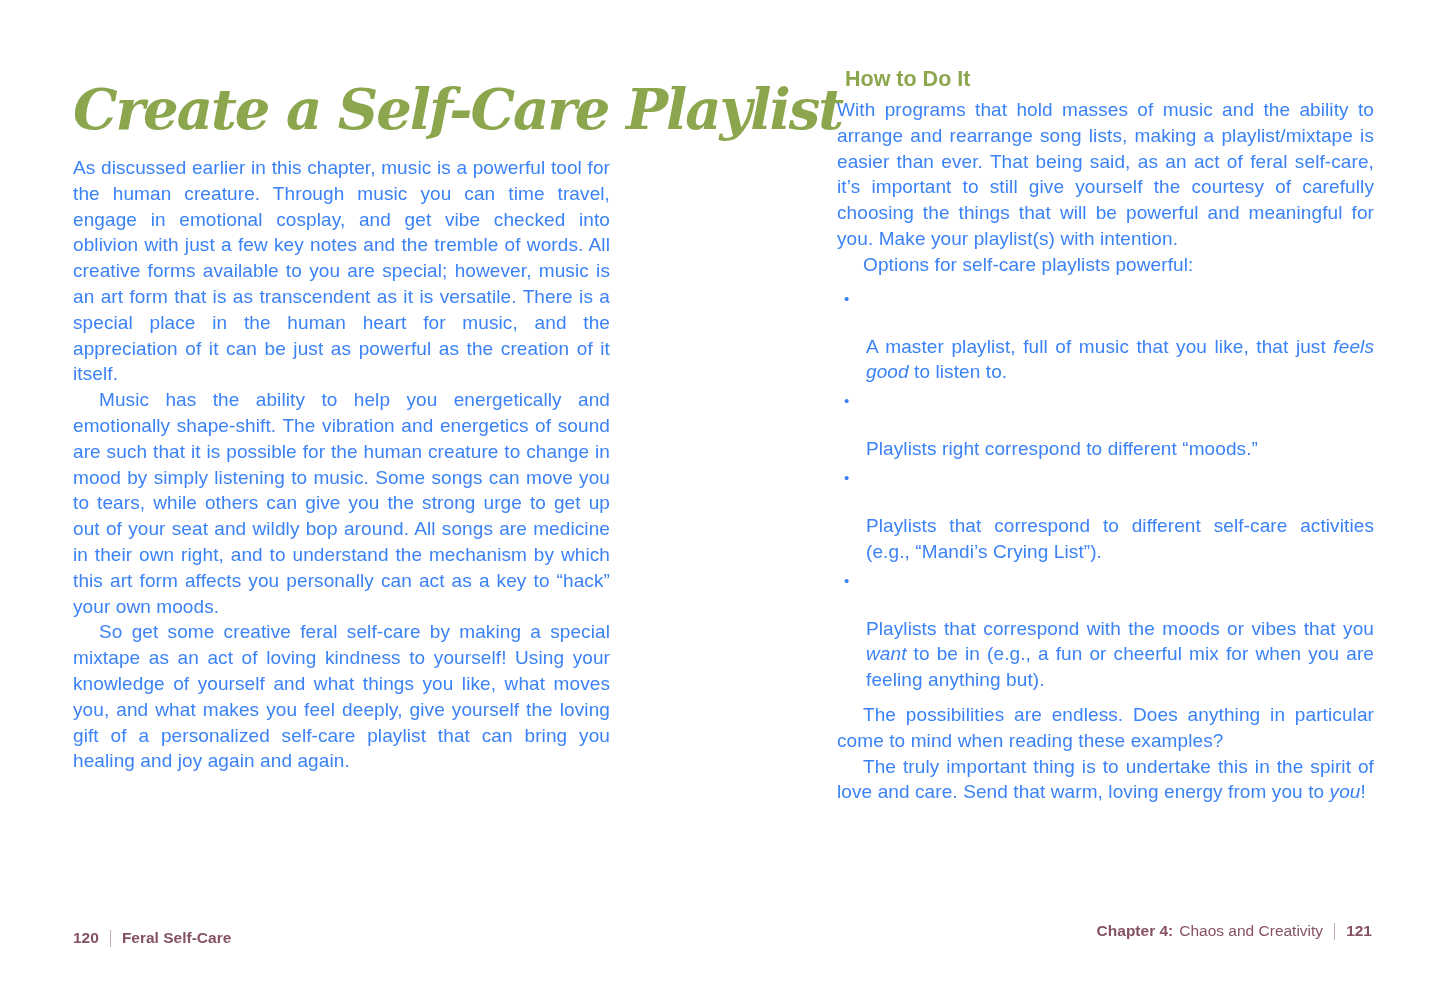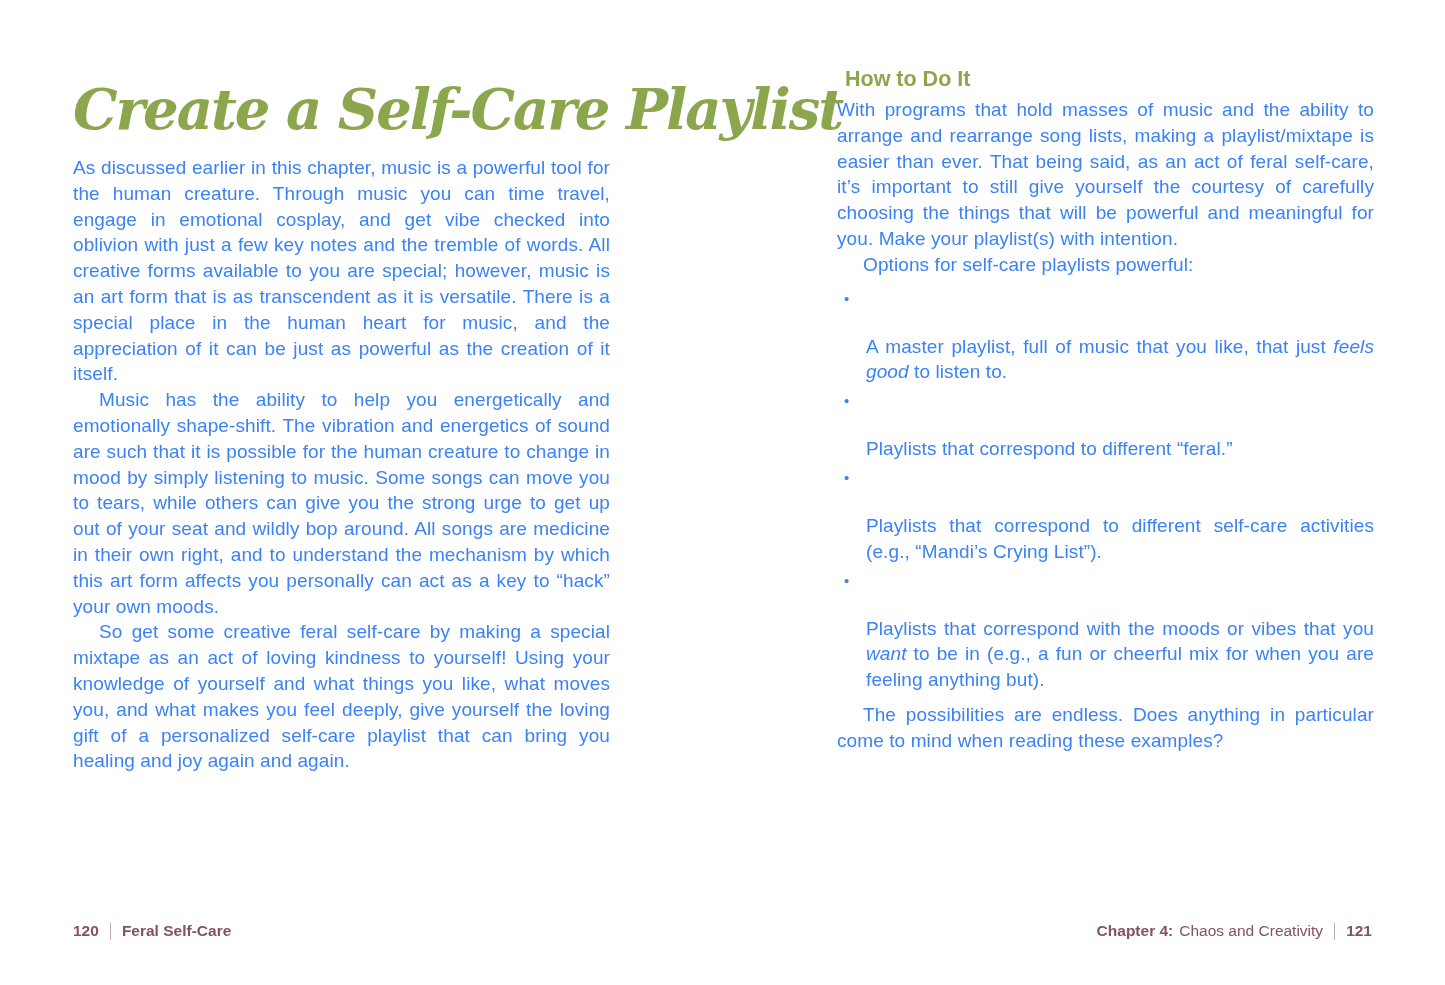--- a/index.html
+++ b/index.html
@@ -73,21 +73,21 @@
 
   .footer {
     position: absolute;
     top: 921px;
     font-size: 15.5px;
     line-height: 20px;
     color: #845260;
     display: flex;
     align-items: center;
   }
-  .footer-left  { left: 73px; }
+  .footer-left  { left: 73px; margin-top: 7px; }
   .footer-right { right: 73px; }
   .footer .pagenum { font-weight: 700; }
   .footer .divider {
     width: 1px;
     height: 17px;
     background: #c3abb2;
     margin: 0 11px;
   }
   .footer .book-title { font-weight: 600; }
   .footer .chapter-label { font-weight: 700; margin-right: 6px; }
@@ -110,32 +110,33 @@
   <div class="body-text">
     <p>With programs that hold masses of music and the ability to arrange and rearrange song lists, making a playlist/mixtape is easier than ever. That being said, as an act of feral self-care, it’s important to still give yourself the courtesy of carefully choosing the things that will be powerful and meaningful for you. Make your playlist(s) with intention.</p>
     <p class="indent">Options for self-care playlists powerful:</p>
     <ul class="options">
       <li>
         <span class="bullet-dot">•</span>
         <span class="li-text">A master playlist, full of music that you like, that just <em>feels good</em> to listen to.</span>
       </li>
       <li>
         <span class="bullet-dot">•</span>
-        <span class="li-text">Playlists that correspond to different “feral.”</span>
+        <span class="li-text">Playlists right correspond to different “moods.”</span>
       </li>
       <li>
         <span class="bullet-dot">•</span>
         <span class="li-text">Playlists that correspond to different self-care activities (e.g., “Mandi’s Crying List”).</span>
       </li>
       <li>
         <span class="bullet-dot">•</span>
         <span class="li-text">Playlists that correspond with the moods or vibes that you <em>want</em> to be in (e.g., a fun or cheerful mix for when you are feeling anything but).</span>
       </li>
     </ul>
     <p class="indent">The possibilities are endless. Does anything in particular come to mind when reading these examples?</p>
+    <p class="indent">The truly important thing is to undertake this in the spirit of love and care. Send that warm, loving energy from you to <em>you</em>!</p>
   </div>
 </div>
 
 <div class="footer footer-left">
   <span class="pagenum">120</span>
   <span class="divider"></span>
   <span class="book-title">Feral Self-Care</span>
 </div>
 
 <div class="footer footer-right">

